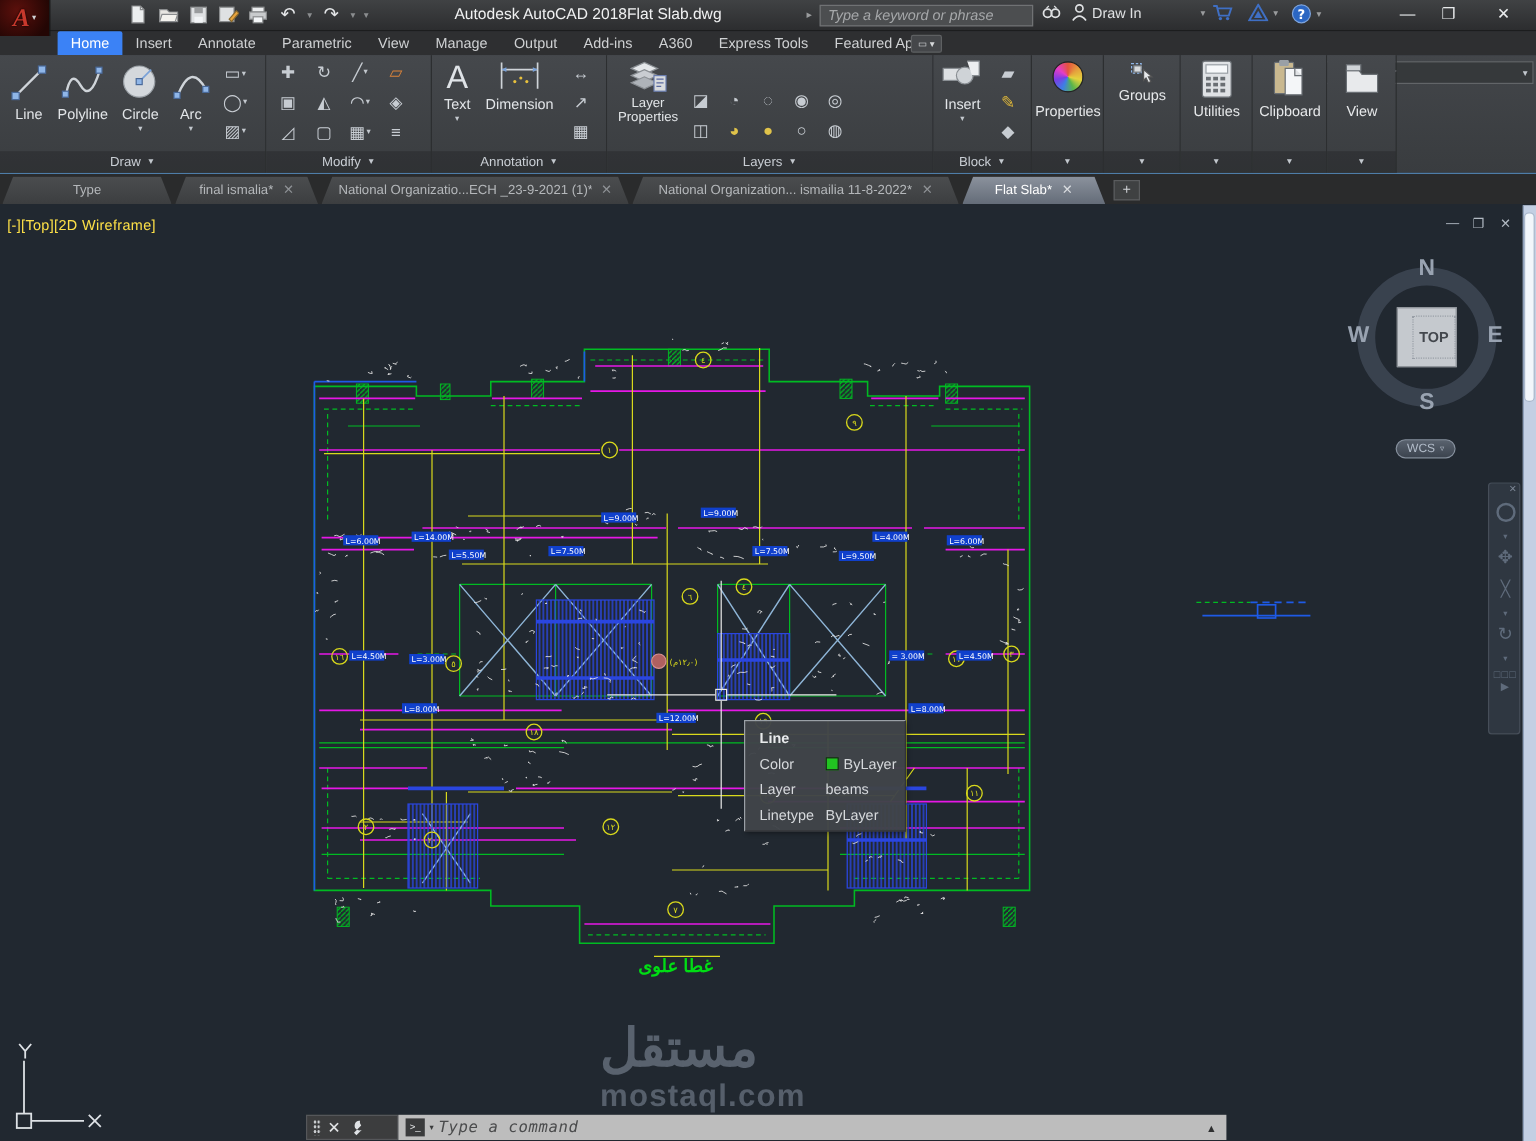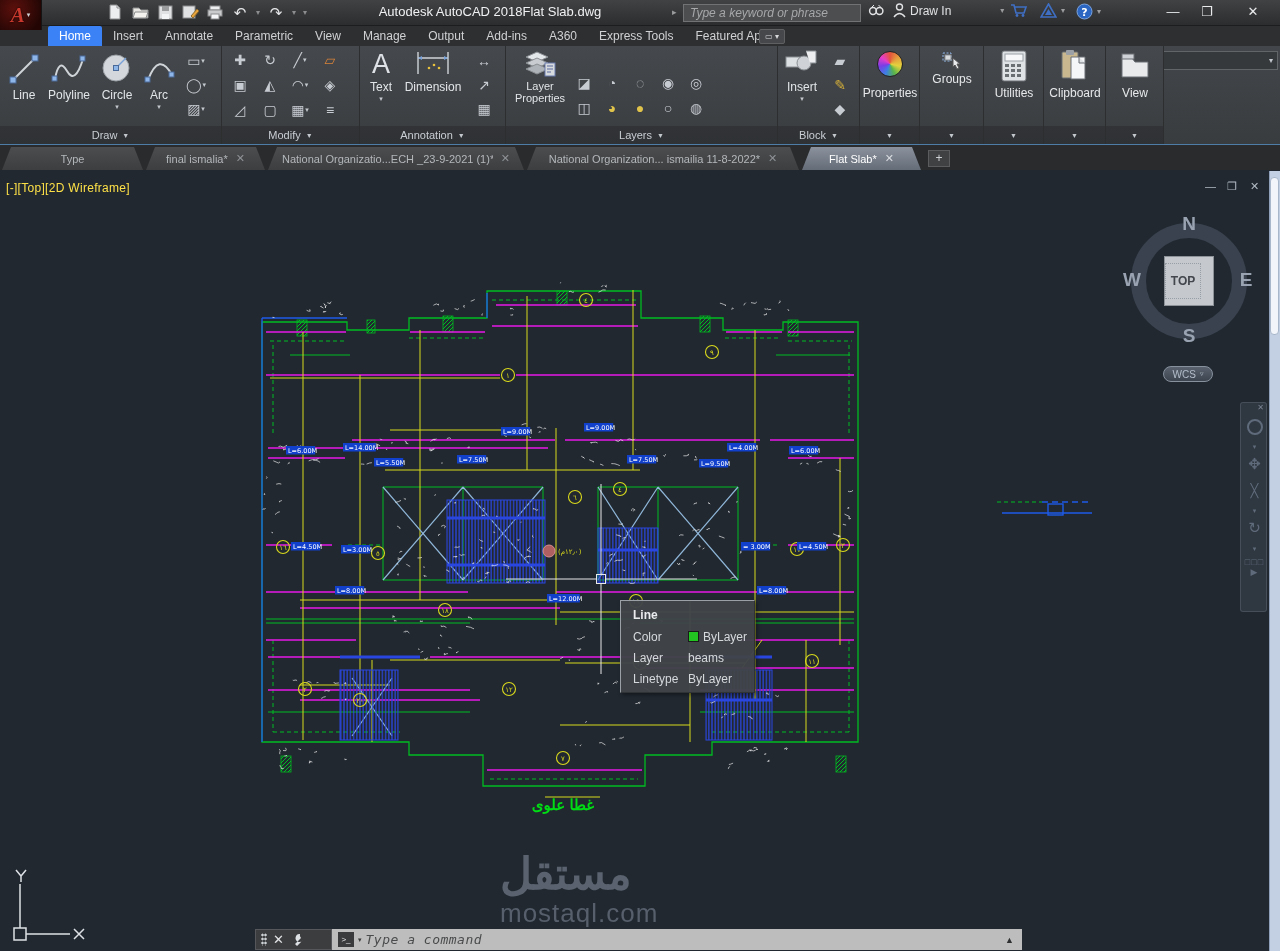--- a/index.html
+++ b/index.html
@@ -69,21 +69,21 @@
     border:1px solid #5a5c5e;color:#cfd2d5;font-size:12px;text-align:center;line-height:15px}
   
   #canvas{position:absolute;left:0;top:170px;width:1280px;height:781px;background:#212830}
   #vplabel{position:absolute;left:6px;top:181px;font-size:12px;color:#fde047;letter-spacing:.3px}
   .cwin{position:absolute;top:180px;color:#b2bac3;font-size:11px}
   
   #ring{position:absolute;left:1131px;top:223px;width:116px;height:116px;border-radius:50%;
     border:15px solid rgba(60,69,82,.9)}
   .cletter{position:absolute;font-size:19px;font-weight:bold;color:#99a3b1;width:30px;text-align:center}
   #topface{position:absolute;left:1164px;top:256px;width:50px;height:50px;background:#c5c9ce;
-    border:1px solid #8d9298;display:flex;align-items:center;justify-content:flex-start}
+    border:1px solid #8d9298;display:flex;align-items:center;justify-content:flex-end}
   #topface .in{width:36px;height:36px;border:1px dotted #989ea6;display:flex;align-items:center;
     justify-content:center;font-size:12px;font-weight:bold;color:#43474d}
   #wcsbtn{position:absolute;left:1163px;top:366px;width:50px;height:16px;border-radius:8px;
     background:linear-gradient(#59626e,#3c444f);border:1px solid #87919e;color:#b3bdca;
     font-size:10px;display:flex;align-items:center;justify-content:center;gap:4px}
   
   #navbar{position:absolute;left:1240px;top:402px;width:27px;height:210px;border-radius:3px;
     background:rgba(74,83,96,.35);border:1px solid rgba(140,150,162,.25)}
   #navbar .nx{position:absolute;right:2px;top:0px;font-size:8px;color:#7b8594}
   .navi{position:absolute;left:0;width:27px;text-align:center;color:#63708100;color:#5f6b7b}
@@ -110,21 +110,21 @@
   #cmdinputwrap{flex:1;background:#bdbdbd;display:flex;align-items:center;padding:0 6px;gap:4px}
   #cmdprompt{width:16px;height:15px;background:#3a3b3c;color:#e8eaec;font-size:8px;
     display:flex;align-items:center;justify-content:center}
   #cmdinput{flex:1;background:transparent;border:none;outline:none;
     font:italic 13px "DejaVu Sans Mono",monospace;color:#4a4b4c;letter-spacing:.5px}
   #cmdinput::placeholder{color:#4a4b4c}
   #cmdup{color:#2e2f30;font-size:9px;padding-right:2px}
   
   #wm{position:absolute;left:500px;top:850px;width:280px;text-align:left;color:#59626e}
   #wm .ar{font-size:44px;font-weight:bold;line-height:1.1}
-  #wm .site{font-size:26px;font-weight:normal;letter-spacing:1px;color:#565f6b}
+  #wm .site{font-size:26px;font-weight:bold;letter-spacing:1px;color:#565f6b}
   #caption{position:absolute;left:516px;top:796px;width:94px;text-align:center;
     font-size:15px;font-weight:bold;color:#00dd14}
   svg text{font-family:"DejaVu Sans",sans-serif}
 </style>
 </head>
 <body>
 
 <div id="canvas"></div>
 
 <svg id="cad" style="position:absolute;left:0;top:0;width:1280px;height:951px;pointer-events:none" viewBox="0 0 1280 951">

